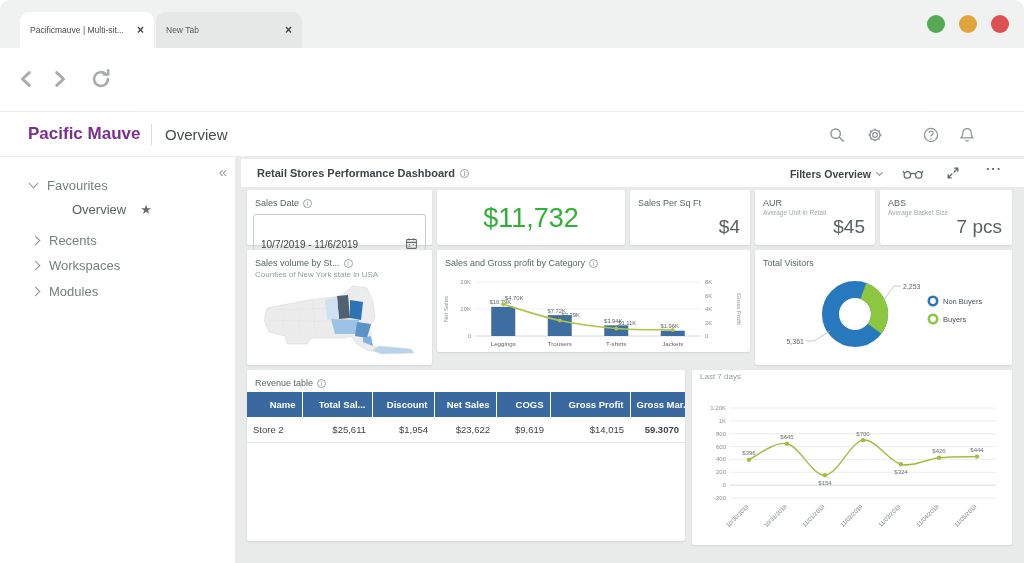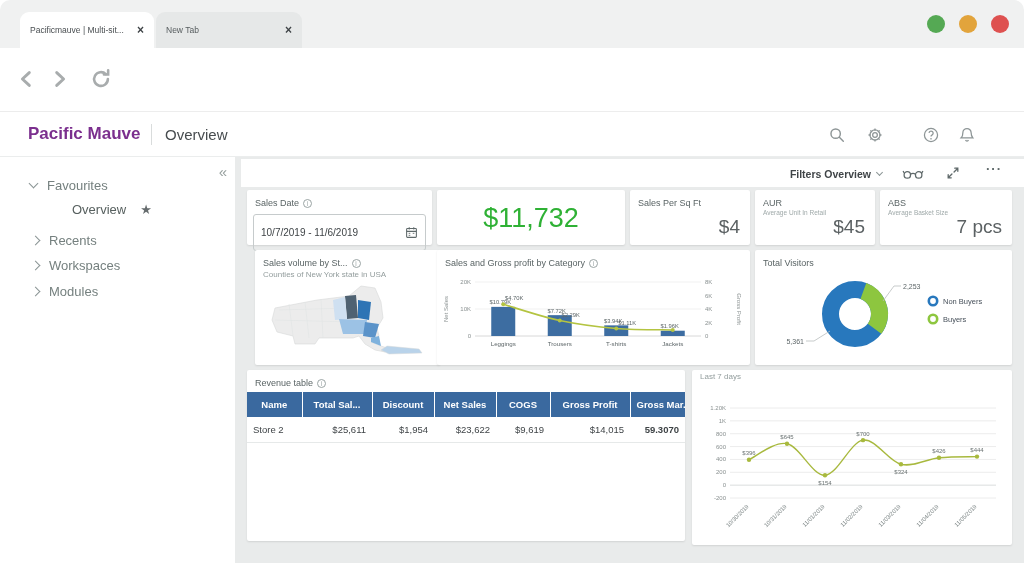--- a/index.html
+++ b/index.html
@@ -60,36 +60,36 @@
 .card{position:absolute;background:#fff;border-radius:2px;box-shadow:0 1px 2px rgba(0,0,0,.1)}
 .ctitle{font-size:9px;color:#5a6465;padding:8px 8px 0 8px;display:flex;align-items:flex-end;gap:4px;white-space:nowrap}
 .csub{font-size:8px;color:#939d9d;padding:2px 8px 0 8px}
 .kpi-sub{font-size:6.5px;color:#9fa9a9;padding:1px 8px 0 8px}
 
 .c-date{left:12px;top:33px;width:185px;height:55px}
 .c-total{left:202px;top:33px;width:188px;height:55px}
 .c-sqft{left:395px;top:33px;width:120px;height:55px}
 .c-aur{left:520px;top:33px;width:120px;height:55px}
 .c-abs{left:645px;top:33px;width:132px;height:55px}
-.date-input{position:absolute;left:6px;right:6px;top:24px;height:37px;border:1px solid #c6cbcc;border-radius:3px;display:flex;align-items:center;padding:0 7px;font-size:10px;color:#3f4447;cursor:text}
+.date-input{position:absolute;left:6px;right:6px;top:24px;height:37px;border:1px solid #c6cbcc;border-radius:3px;display:flex;align-items:flex-end;padding:0 7px;font-size:10px;color:#3f4447;cursor:text}
 .date-input .val{flex:1}
 .total-value{position:absolute;left:0;right:0;top:13px;text-align:center;font-size:27px;color:var(--value-green,#2fb135)}
 .kpi-value{position:absolute;right:10px;bottom:7px;font-size:19px;color:#5b6163}
 
-.c-map{left:20px;top:93px;width:185px;height:115px}
-.c-cat{left:202px;top:93px;width:313px;height:115px}
+.c-map{left:12px;top:93px;width:185px;height:115px}
+.c-cat{left:202px;top:93px;width:313px;height:102px}
 .c-vis{left:520px;top:93px;width:257px;height:115px}
 .map-svg{position:absolute;left:4px;top:30px}
 .cat-svg{position:absolute;left:4px;top:26px}
 .vis-svg{position:absolute;left:0;top:20px}
 
 .c-rev{left:12px;top:213px;width:438px;height:171px}
 .c-bask{left:457px;top:213px;width:320px;height:175px}
 .rev-table{position:absolute;left:0;top:22px;width:438px;border-collapse:collapse;table-layout:fixed}
-.rev-table th{background:var(--table-blue,#3a699f);color:#fff;font-size:9.5px;font-weight:700;padding:7px 6px;text-align:center;border-right:1px solid rgba(255,255,255,.28);white-space:nowrap;overflow:hidden;cursor:pointer}
+.rev-table th{background:var(--table-blue,#3a699f);color:#fff;font-size:9.5px;font-weight:700;padding:7px 6px;text-align:right;border-right:1px solid rgba(255,255,255,.28);white-space:nowrap;overflow:hidden;cursor:pointer}
 .rev-table td{font-size:9.5px;color:#3f4447;padding:7px 6px;border-bottom:1px solid #e6e9e9;background:#fff;white-space:nowrap}
 .rev-table td.num{text-align:right}
 .rev-table td.bold{font-weight:700}
 .bask-svg{position:absolute;left:4px;top:32px}
 </style>
 </head>
 <body>
 
 <div class="stage">
 
@@ -194,20 +194,24 @@
     </div>
     <div class="snav sn-mod">
       <span class="chev right"></span>
       <span>Modules</span>
     </div>
   </div>
 
   <div class="main">
 
     <div class="dashhdr">
+      <div class="dtitle">
+        <span>Retail Stores Performance Dashboard</span>
+        <span class="info"></span>
+      </div>
       <div class="dctrl d-filters">
         <span>Filters Overview</span>
         <span class="chev down"></span>
       </div>
       <div class="dctrl d-glasses">
         <svg width="22" height="12" viewBox="0 0 24 12" fill="none" stroke="currentColor" stroke-width="1.4">
             <circle cx="5.8" cy="7" r="3.5"></circle>
             <circle cx="18.2" cy="7" r="3.5"></circle>
             <path d="M9.3 6.3c1.8-1.4 3.6-1.4 5.4 0M2.5 5.2L1.2 2.8M21.5 5.2l1.3-2.4"></path>
           </svg>

